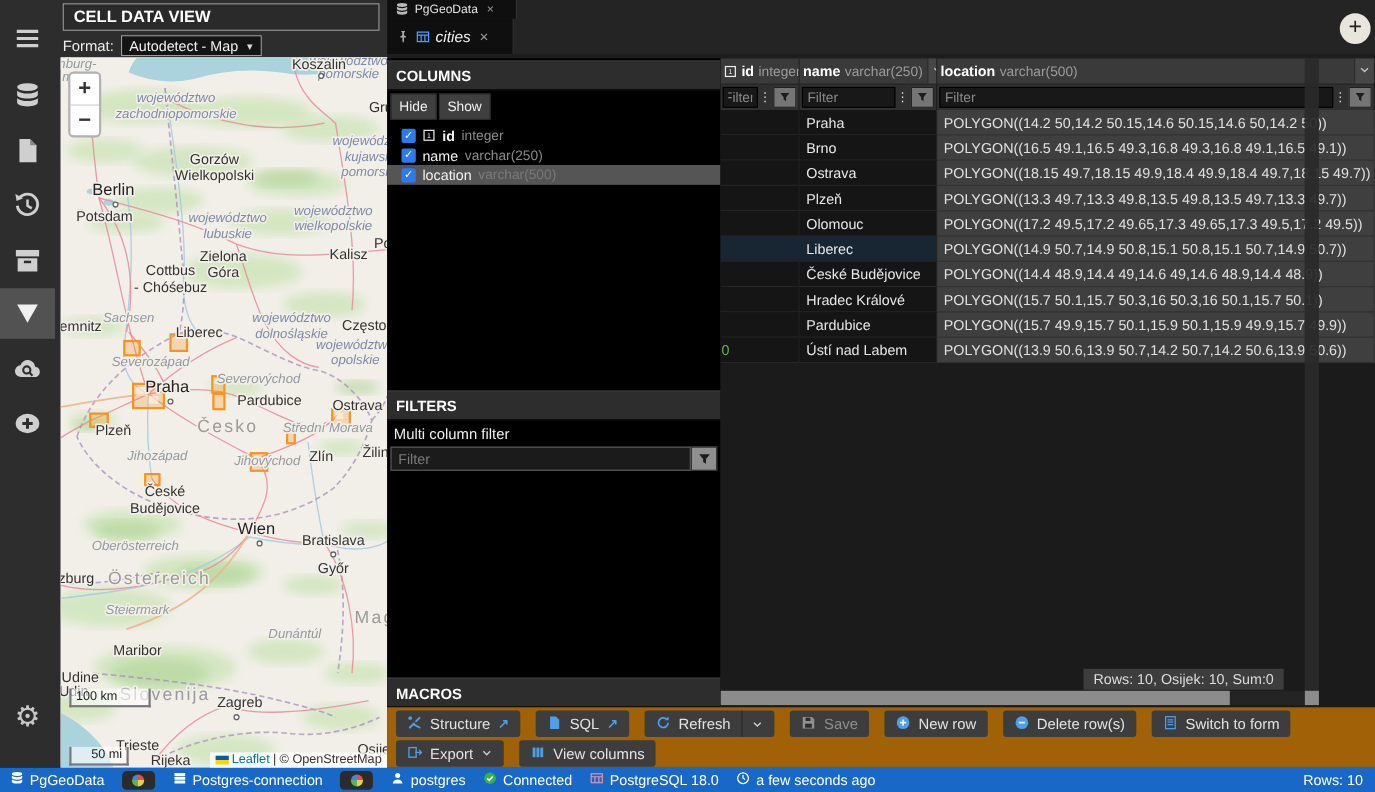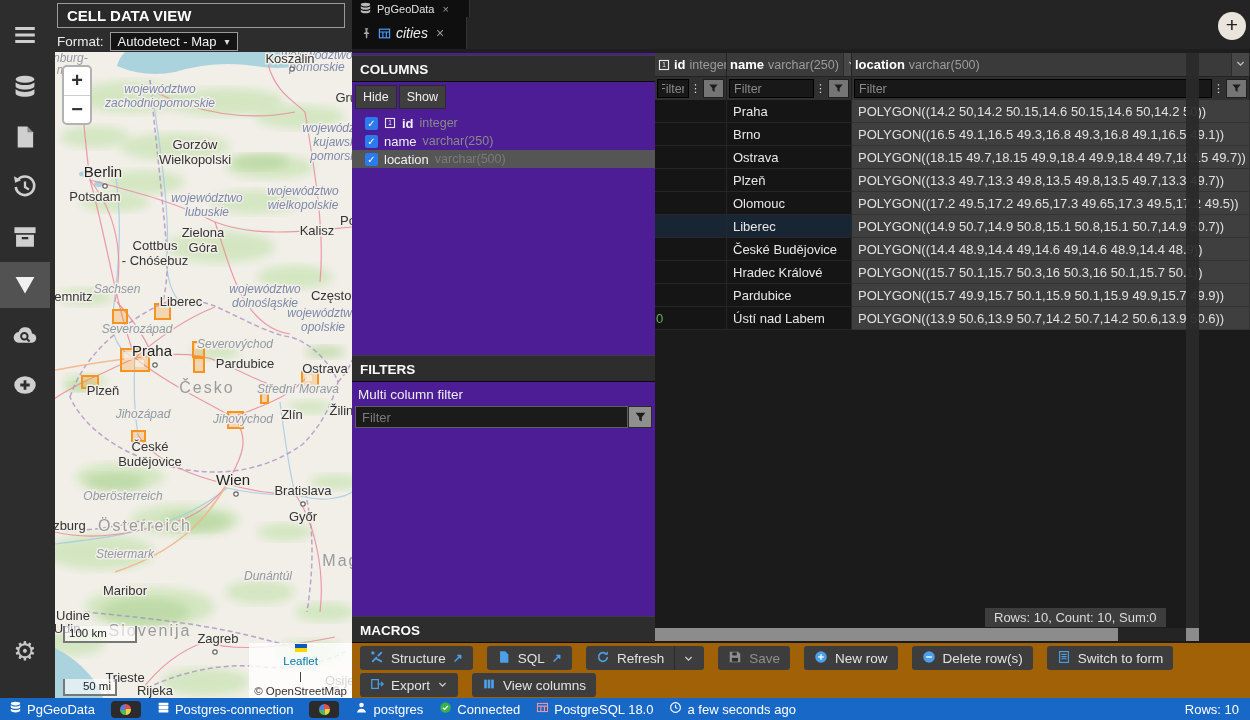--- a/index.html
+++ b/index.html
@@ -35,41 +35,41 @@
   text.l-country { font-size:16px; fill:#9a9a9a; letter-spacing:2px; }
   .zoomctl { position:absolute; left:7px; top:13px; width:30px; border:2px solid rgba(0,0,0,.3);
              border-radius:5px; overflow:hidden; background:#fff; z-index:5; }
   .zbtn { height:28px; text-align:center; font-weight:bold; font-size:20px; line-height:27px; color:#333; cursor:pointer; }
   .zbtn + .zbtn { border-top:1px solid #ccc; }
   .scalebox { position:absolute; left:8px; z-index:5; background:rgba(255,255,255,.62); color:#222;
               font-size:11.5px; line-height:15px; padding:0 4px; border:2px solid #777; border-top:none; }
   .scale-km { top:574px; width:74px; }
   .scale-mi { top:627px; width:54px;text-align:right; }
   .attrib { position:absolute; right:0; bottom:0; z-index:5; background:rgba(255,255,255,.8); color:#333;
-            font-size:11.5px; padding:1px 5px; display:flex; align-items:center; gap:3px;flex-direction:column; }
+            font-size:11.5px; padding:1px 5px; display:flex; align-items:center; gap:3px; }
   .attrib a { color:#0078a8; text-decoration:none; }
   .ua-flag { display:inline-block; width:12px; height:8px; background:linear-gradient(#005bbb 50%, #ffd500 50%); }
 
   
   .topbar { position:absolute; left:352px; top:0; width:898px; height:49px; background:#242424; }
   .db-tab { position:absolute; left:0; top:0; width:118px; height:17px; background:#0f0f0f; display:flex;
             align-items:center; gap:5px; padding:0 7px; font-size:11px; color:#e3e3e3; cursor:pointer;
             border-right:1px solid #333; }
   .db-tab svg { width:11px; height:11px; color:#b9b9b9; }
   .table-tab { position:absolute; left:0; top:17px; width:115px; height:32px; background:#0f0f0f; display:flex;
                align-items:center; gap:5px; padding:0 8px; font-size:14px; font-style:italic; color:#f0f0f0;
                cursor:pointer; border-right:1px solid #333; }
   .table-tab svg { width:13px; height:13px; }
   .pin-ic { color:#a9a9a9; } .table-ic { color:#4aa0ff; }
   .tab-close { color:#9a9a9a; font-style:normal; margin-left:3px; cursor:pointer; }
   .newtab-btn { position:absolute; left:866px; top:12px; width:28px; height:28px; border-radius:50%;
                 background:#e9e5dd; color:#222; font-size:21px; line-height:26px; text-align:center; cursor:pointer; }
 
   
-  .manager { position:absolute; left:352px; top:53px; width:303px; height:590px; background:#4c1d95; }
+  .manager { position:absolute; left:352px; top:53px; width:303px; height:590px; background:#000000; }
   .panel-header { position:absolute; left:0; width:303px; height:27px; background:#2d2d2d; color:#fafafa;
                   font-weight:bold; font-size:13.5px; line-height:27px; padding-left:8px;
                   border-top:1px solid #3d3d3d; border-bottom:1px solid #0b0b0b; }
   .search-row { position:absolute; left:3px; top:32px; width:297px; height:24px; display:flex; gap:2px; }
   .search-row input { flex:1; background:#1c1c1c; border:1px solid #6f6f6f; color:#d8d8d8; font-size:13px;
                       padding:0 6px; font-family:inherit; }
   .search-row input::placeholder { color:#8a8a8a; }
   .mini-btn { background:#3f3f3f; color:#f0f0f0; border:1px solid #2a2a2a; font-size:12.5px; padding:0 7px; cursor:pointer; }
   .col-list { position:absolute; left:0; top:61px; width:303px; }
   .col-row { height:18px; display:flex; align-items:center; gap:6px; padding-left:13px; cursor:pointer; }
@@ -579,21 +579,21 @@
       <div class="grow" style="top: 231px;">
         <div class="gcell c-id" style="width: 72px;"></div>
         <div class="gcell c-name" style="width: 125px;">Pardubice</div>
         <div class="gcell c-loc" style="width: 398px;">POLYGON((15.7 49.9,15.7 50.1,15.9 50.1,15.9 49.9,15.7 49.9))</div>
       </div>
       <div class="grow" style="top: 254px;">
         <div class="gcell c-id" style="width: 72px;">0</div>
         <div class="gcell c-name" style="width: 125px;">Ústí nad Labem</div>
         <div class="gcell c-loc" style="width: 398px;">POLYGON((13.9 50.6,13.9 50.7,14.2 50.7,14.2 50.6,13.9 50.6))</div>
       </div>
-      <div class="statuschip">Rows: 10, Count: 10, Sum:0</div>
+      <div class="statuschip">Rows: 10, Osijek: 10, Sum:0</div>
       <div class="vscroll"></div>
       <div class="vthumb"></div>
       <div class="hscroll">
         <div class="hthumb"></div>
       </div>
     </section>
 
   <div class="toolbar">
     <div class="trow trow1" id="trow1">
         <div class="tbtn">

